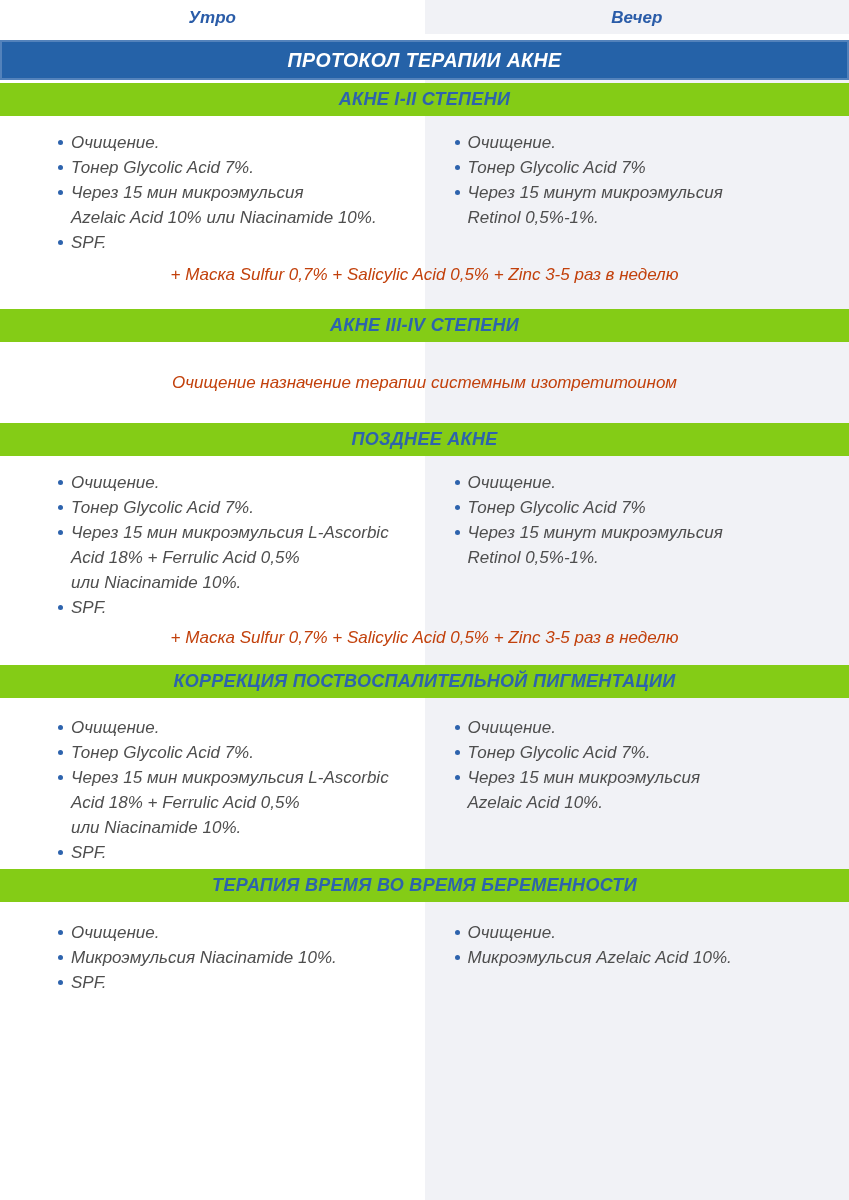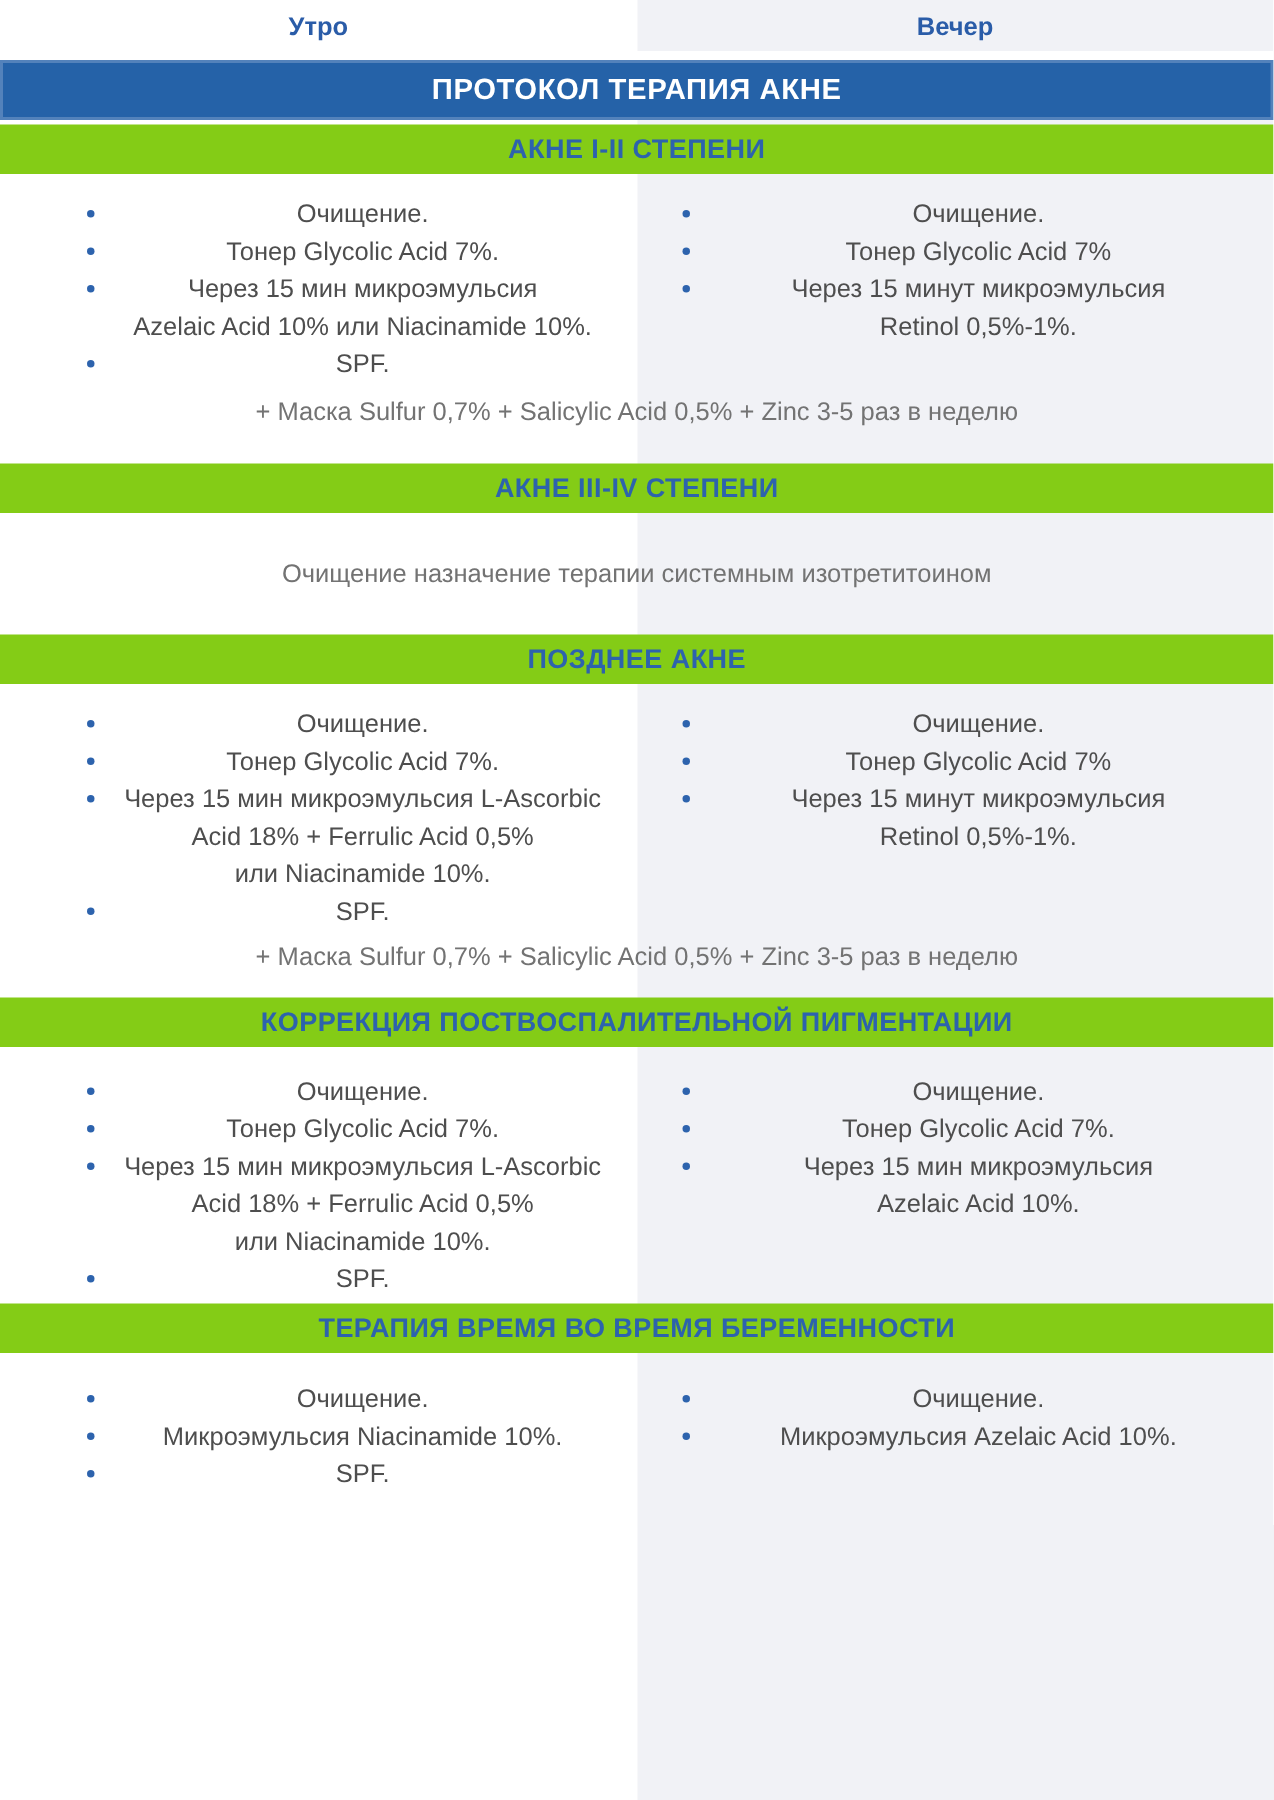--- a/index.html
+++ b/index.html
@@ -5,20 +5,21 @@
   html, body { margin: 0; padding: 0; }
   body { background: #ffffff; font-family: "Liberation Sans", sans-serif; }
 
   .page {
     position: relative;
     width: 849px;
     height: 1200px;
     background: #ffffff;
     overflow: hidden;
     margin: 0 auto;
+    font-style: italic;
   }
 
   
   .evening-bg {
     position: absolute;
     left: 425px; top: 0;
     width: 424px; height: 100%;
     background: #f1f2f6;
     z-index: 0;
   }
@@ -61,21 +62,21 @@
     font-size: 18px;
     font-weight: bold;
     letter-spacing: 0.3px;
   }
   .band.b1 { margin-top: 3px; }
   .band.b2 { margin-top: 22px; }
   .band.b3 { margin-top: 28px; }
   .band.b4 { margin-top: 15px; }
   .band.b5 { margin-top: 4px; }
 
-  .cols { display: flex; text-align: center; }
+  .cols { display: flex; }
   .col { width: 50%; box-sizing: border-box; }
   .col.morning { padding: 14px 12px 0 58px; }
   .col.evening { padding: 14px 12px 0 30px; }
   .cols.pad17 .col { padding-top: 17px; }
   .cols.pad18 .col { padding-top: 18px; }
 
   ul.bullets { list-style: none; margin: 0; padding: 0; }
   ul.bullets li {
     position: relative;
     padding-left: 13px;
@@ -90,42 +91,42 @@
     left: 0; top: 10px;
     width: 5px; height: 5px;
     border-radius: 50%;
     background: #2d63ad;
   }
 
   .note {
     text-align: center;
     font-size: 17px;
     line-height: 25px;
-    color: #737373;
+    color: #c2410c;
   }
   .note.n1 { margin-top: 7px; }
   .note.n2 { margin-top: 28px; }
   .note.n3 { margin-top: 5px; }
 </style>
 </head>
 <body>
 
 <div class="page">
   <div class="evening-bg"></div>
 
   <div class="content">
 
     <div class="header-row">
       <div class="header-cell">Утро</div>
       <div class="header-cell">Вечер</div>
     </div>
 
     <div class="white-gap"></div>
 
-    <div class="banner">ПРОТОКОЛ ТЕРАПИЯ АКНЕ</div>
+    <div class="banner">ПРОТОКОЛ ТЕРАПИИ АКНЕ</div>
 
     <div>
       <div class="band b1">АКНЕ I-II СТЕПЕНИ</div>
       <div class="cols">
         <div class="col morning">
           <ul class="bullets">
             <li>Очищение.</li>
             <li>Тонер Glycolic Acid 7%.</li>
             <li>Через 15 мин микроэмульсия
 Azelaic Acid 10% или Niacinamide 10%.</li>

